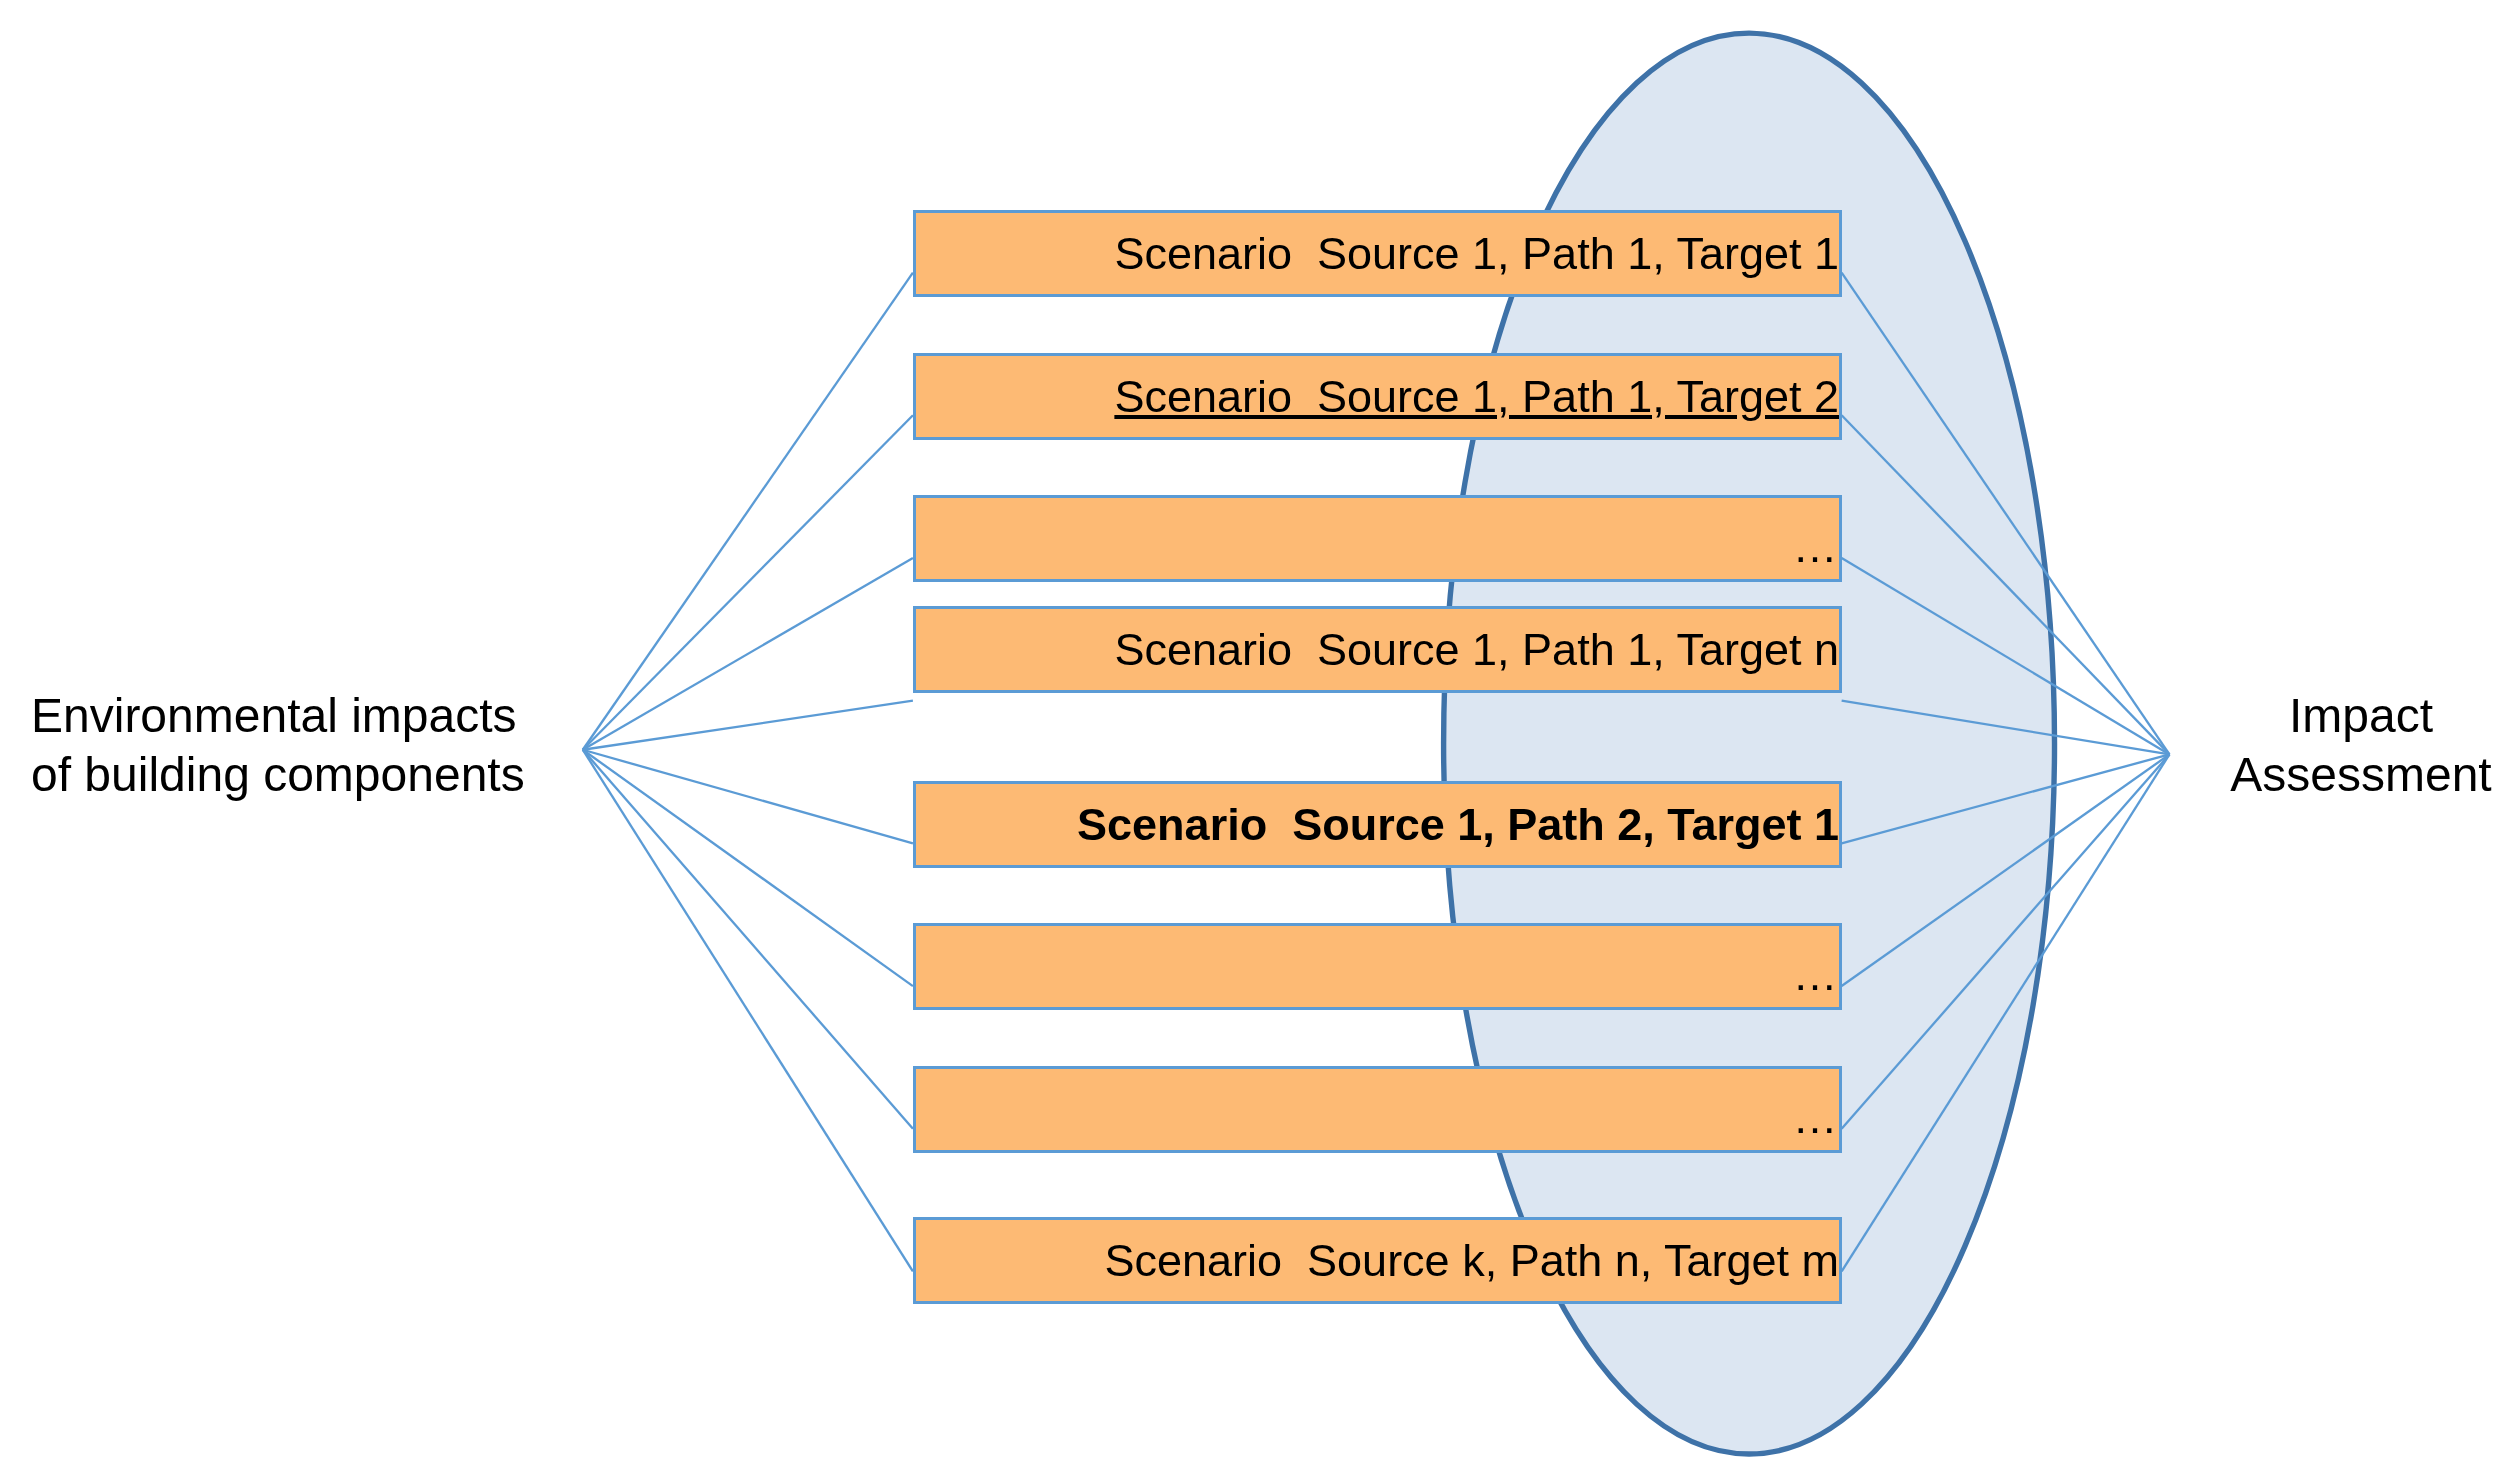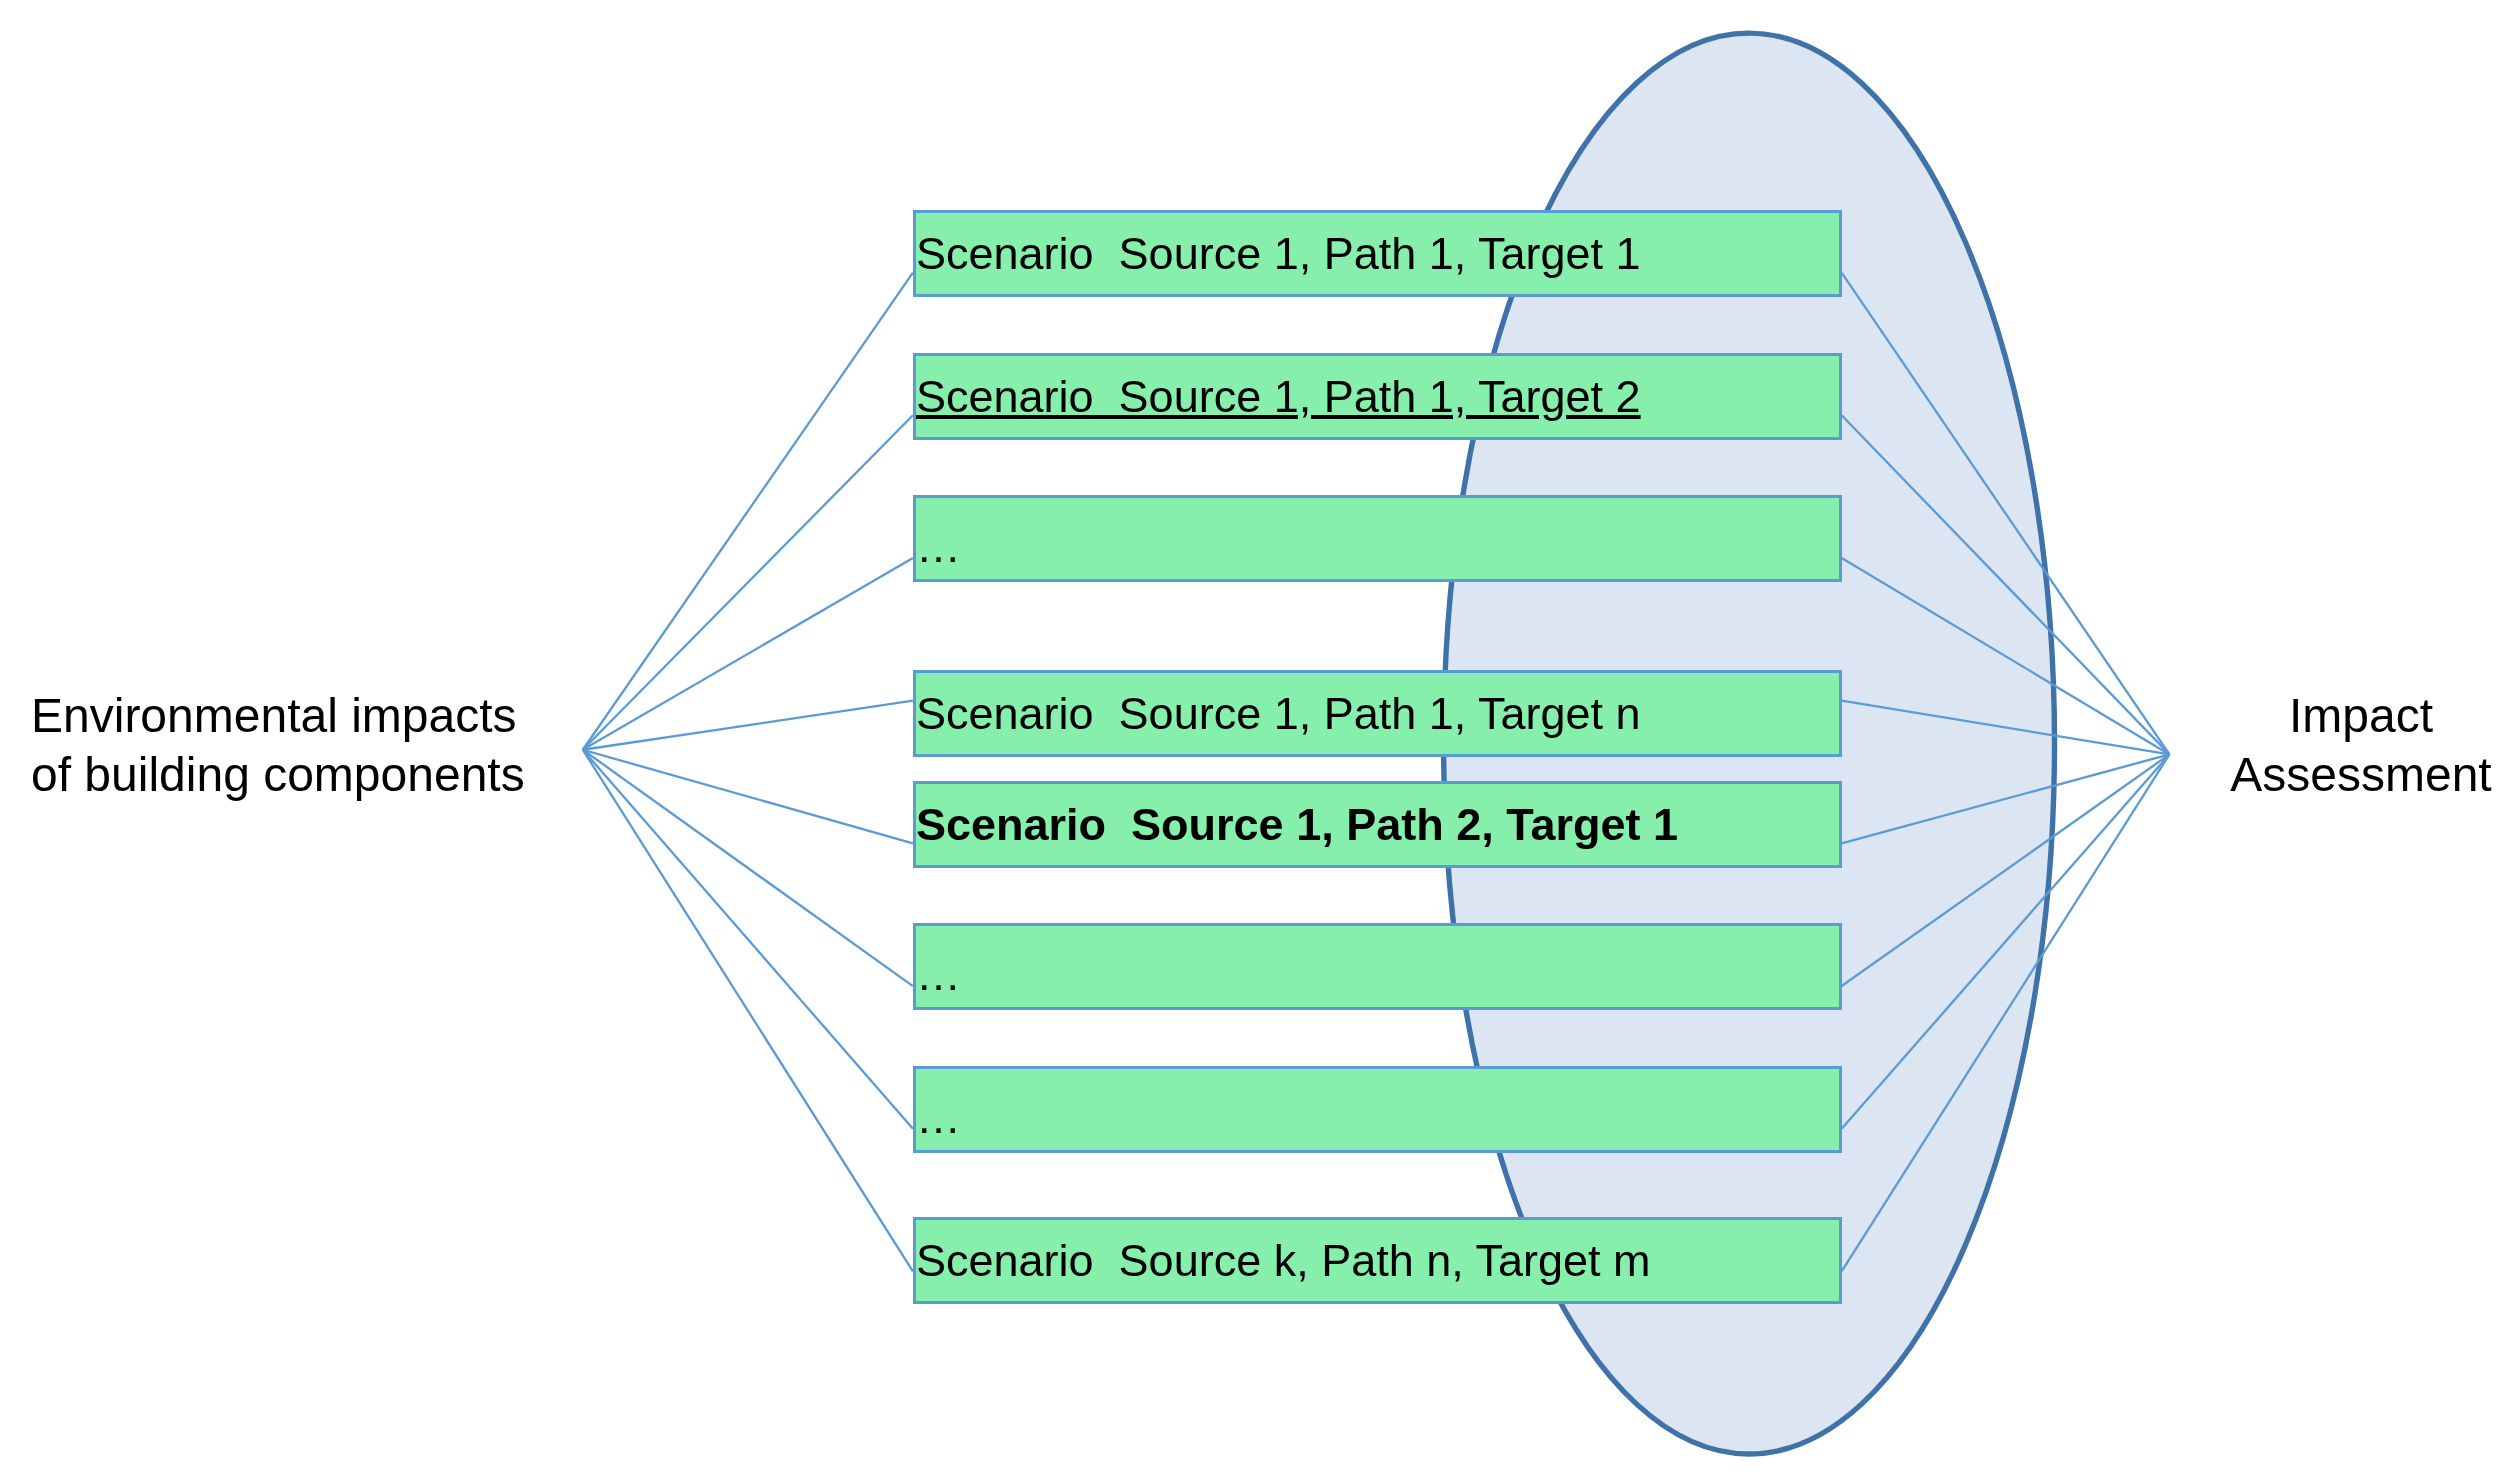--- a/index.html
+++ b/index.html
@@ -44,25 +44,26 @@
     top: 687px;
     width: 278px;
     text-align: center;
   }
   .scenario-box {
     position: absolute;
     left: 913px;
     width: 929px;
     height: 87px;
     box-sizing: border-box;
-    background: #86efac;
+    background: #fdba74;
     border: 3.9px solid #5B9BD5;
     display: flex;
     align-items: center;
-    justify-content: flex-start;
+    justify-content: flex-end;
+    padding-left: 20px;
   }
   .scenario-box .box-text {
     color: #000000;
     font-size: 45px;
     line-height: 1;
     white-space: pre;
     text-align: center;
   }
   .scenario-box.is-ellipsis .box-text {
     font-size: 45px;
@@ -108,21 +109,21 @@
   <div id="scenario-box-list">
       <div class="scenario-box" style="top: 210px;">
         <span class="box-text">Scenario  Source 1, Path 1, Target 1</span>
       </div>
       <div class="scenario-box" style="top: 353px; text-decoration: underline;">
         <span class="box-text">Scenario  Source 1, Path 1, Target 2</span>
       </div>
       <div class="scenario-box is-ellipsis" style="top: 495px;">
         <span class="box-text">…</span>
       </div>
-      <div class="scenario-box" style="top: 670px;">
+      <div class="scenario-box" style="top: 606px;">
         <span class="box-text">Scenario  Source 1, Path 1, Target n</span>
       </div>
       <div class="scenario-box" style="top: 781px; font-weight: bold;">
         <span class="box-text">Scenario  Source 1, Path 2, Target 1</span>
       </div>
       <div class="scenario-box is-ellipsis" style="top: 923px;">
         <span class="box-text">…</span>
       </div>
       <div class="scenario-box is-ellipsis" style="top: 1066px;">
         <span class="box-text">…</span>

